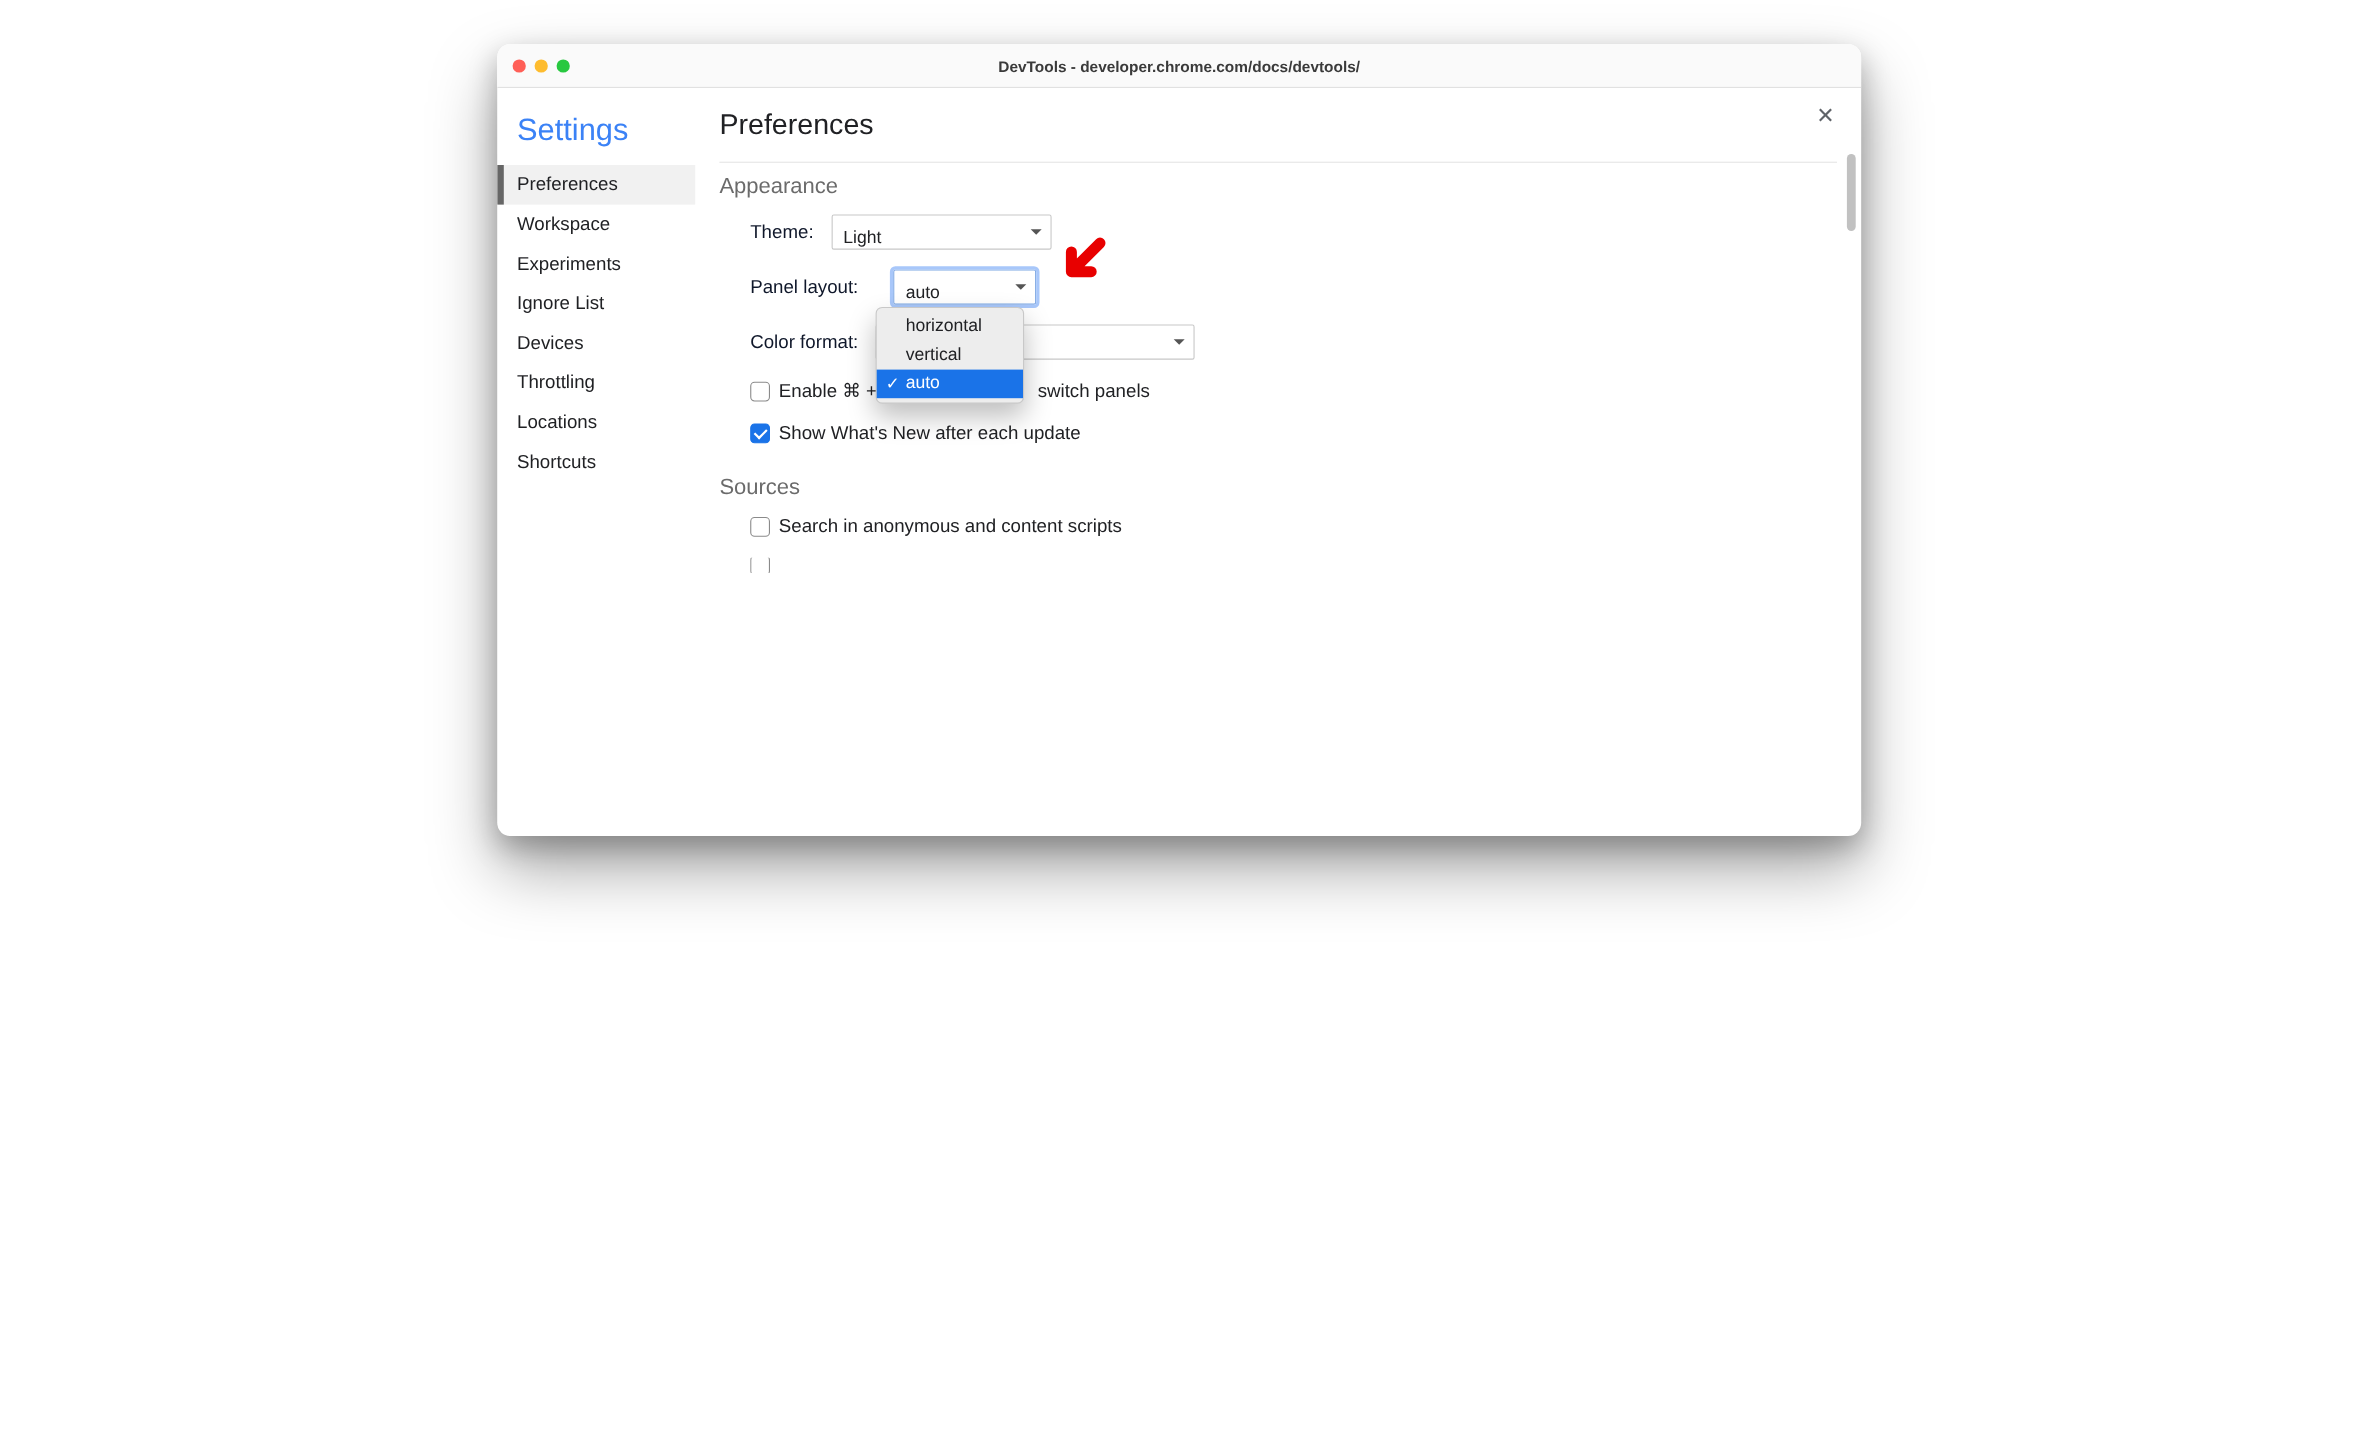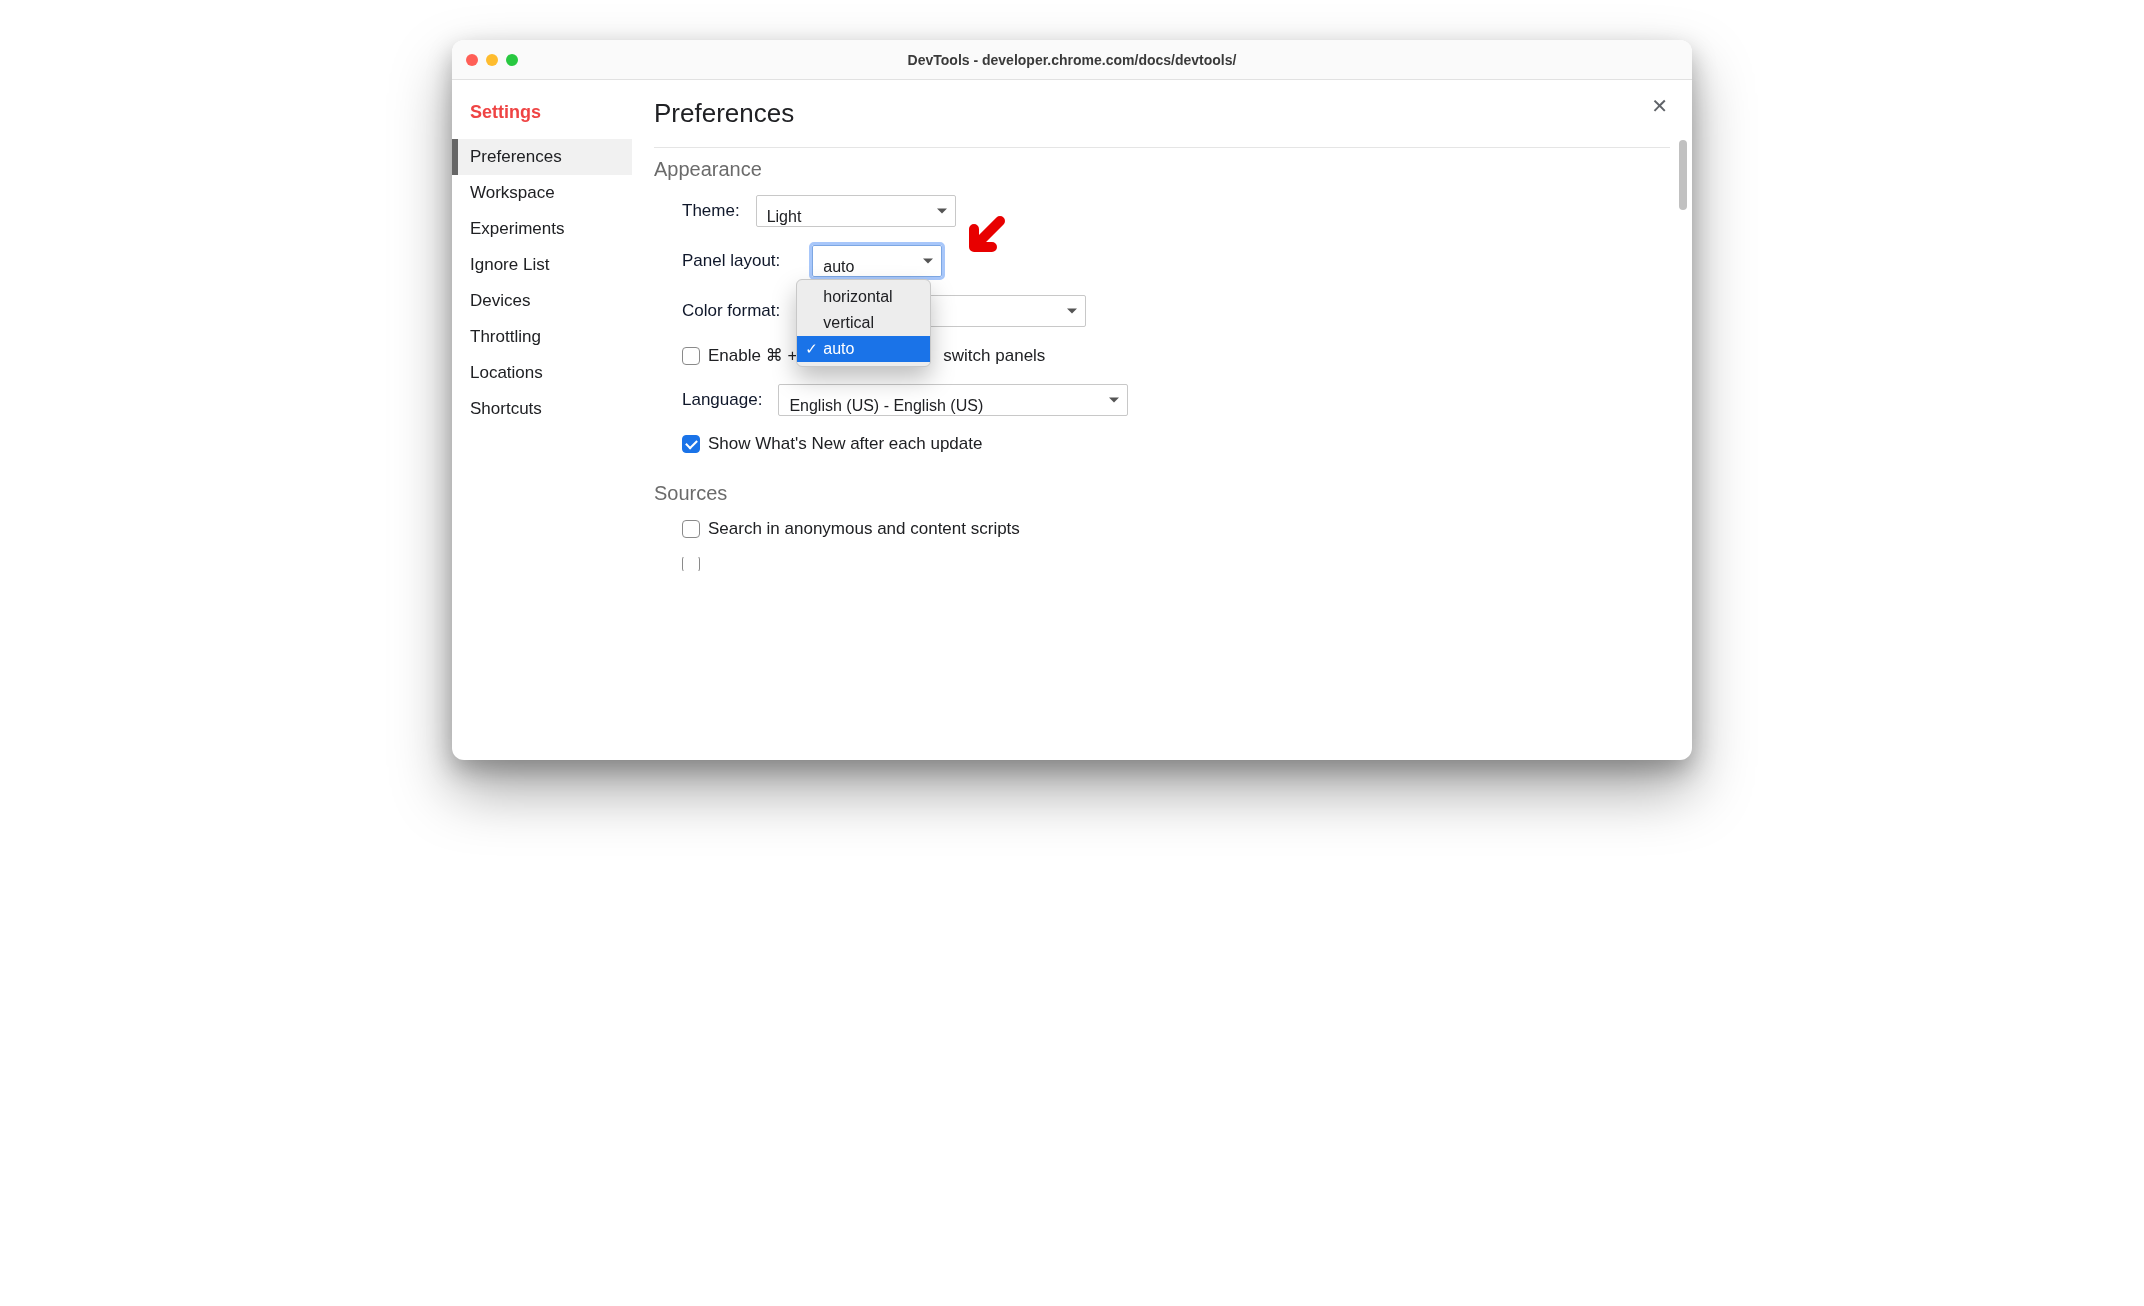--- a/index.html
+++ b/index.html
@@ -69,24 +69,24 @@
     height: 680px;
     position: relative;
   }
 
   .sidebar {
     width: 180px;
     flex-shrink: 0;
     padding-top: 18px;
   }
   .sidebar h1 {
-    font-size: 18px;
-    font-weight: 700;
+    font-size: 28px;
+    font-weight: 400;
     padding: 4px 0 16px 18px;
-    color: #ef4444;
+    color: #3b82f6;
   }
   .sidebar-item {
     padding: 8px 18px;
     font-size: 17px;
     color: #202124;
     cursor: pointer;
   }
   .sidebar-item.selected {
     background: #f1f1f1;
     border-left: 6px solid #666;
@@ -342,27 +342,20 @@
         </div>
       </div>
 
       <div class="check-row">
         <span class="box"></span>
         <span class="keycap">Enable ⌘ + </span>
         <span style="width:130px;"></span>
         <span class="keycap"> switch panels</span>
       </div>
 
-      <div class="row">
-        <label>Language:</label>
-        <div class="select lang">
-          <span>English (US) - English (US)</span>
-          <span class="caret"></span>
-        </div>
-      </div>
 
 
       <div class="check-row">
         <span class="box checked"></span>
         <span>Show What's New after each update</span>
       </div>
 
       <div class="section-title" style="margin-top:28px;">Sources</div>
 
       <div class="check-row">

